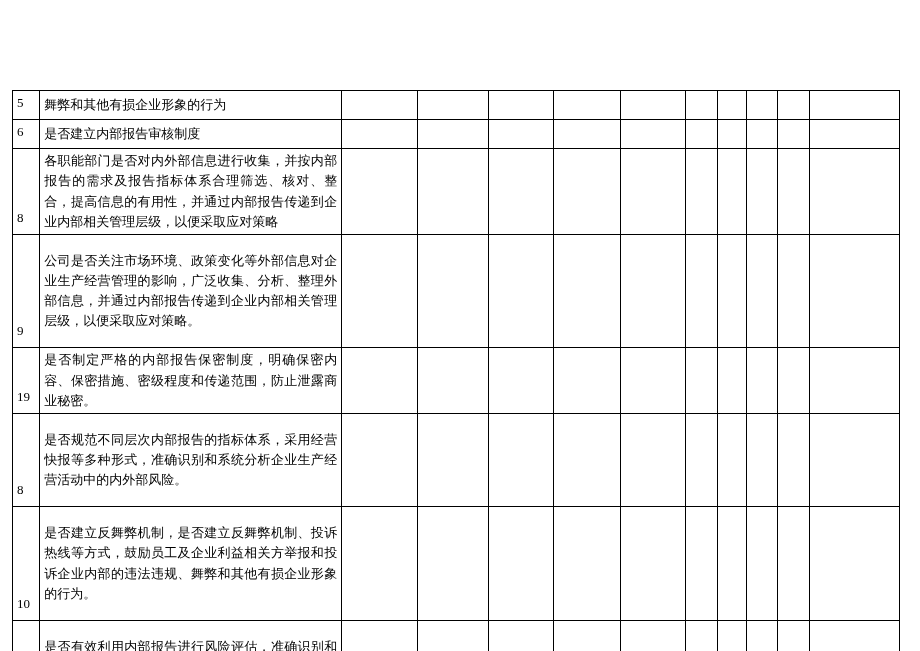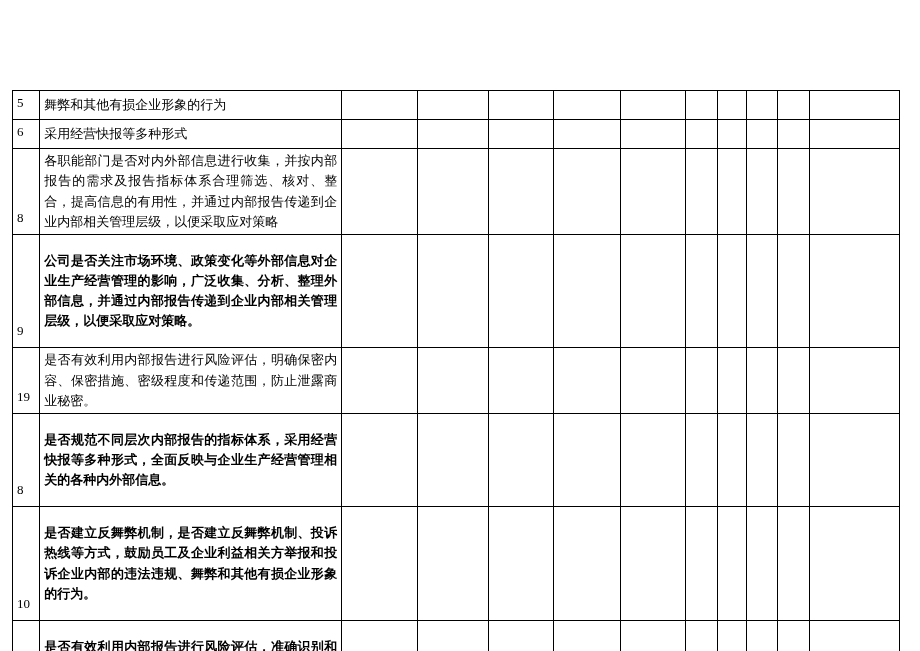--- a/index.html
+++ b/index.html
@@ -39,21 +39,20 @@
       padding-bottom: 6px;
     }
     td.desc {
       width: 288px;
       text-align: justify;
       text-justify: inter-ideograph;
     }
     td.desc.padded {
       padding-top: 16px;
       padding-bottom: 16px;
-      font-weight: bold;
     }
     td.c1 { width: 72px; }
     td.c2 { width: 68px; }
     td.c3 { width: 62px; }
     td.c4 { width: 64px; }
     td.c5 { width: 62px; }
     td.c6 { width: 30px; }
     td.c7 { width: 28px; }
     td.c8 { width: 30px; }
     td.c9 { width: 30px; }
@@ -74,21 +73,21 @@
           <td class="c4"></td>
           <td class="c5"></td>
           <td class="c6"></td>
           <td class="c7"></td>
           <td class="c8"></td>
           <td class="c9"></td>
           <td class="c10"></td>
         </tr>
         <tr>
           <td class="num">6</td>
-          <td class="desc">采用经营快报等多种形式</td>
+          <td class="desc">是否建立内部报告审核制度</td>
           <td class="c1"></td>
           <td class="c2"></td>
           <td class="c3"></td>
           <td class="c4"></td>
           <td class="c5"></td>
           <td class="c6"></td>
           <td class="c7"></td>
           <td class="c8"></td>
           <td class="c9"></td>
           <td class="c10"></td>
@@ -116,35 +115,35 @@
           <td class="c4"></td>
           <td class="c5"></td>
           <td class="c6"></td>
           <td class="c7"></td>
           <td class="c8"></td>
           <td class="c9"></td>
           <td class="c10"></td>
         </tr>
         <tr>
           <td class="num">19</td>
-          <td class="desc">是否有效利用内部报告进行风险评估，明确保密内容、保密措施、密级程度和传递范围，防止泄露商业秘密。</td>
+          <td class="desc">是否制定严格的内部报告保密制度，明确保密内容、保密措施、密级程度和传递范围，防止泄露商业秘密。</td>
           <td class="c1"></td>
           <td class="c2"></td>
           <td class="c3"></td>
           <td class="c4"></td>
           <td class="c5"></td>
           <td class="c6"></td>
           <td class="c7"></td>
           <td class="c8"></td>
           <td class="c9"></td>
           <td class="c10"></td>
         </tr>
         <tr>
           <td class="num">8</td>
-          <td class="desc padded">是否规范不同层次内部报告的指标体系，采用经营快报等多种形式，全面反映与企业生产经营管理相关的各种内外部信息。</td>
+          <td class="desc padded">是否规范不同层次内部报告的指标体系，采用经营快报等多种形式，准确识别和系统分析企业生产经营活动中的内外部风险。</td>
           <td class="c1"></td>
           <td class="c2"></td>
           <td class="c3"></td>
           <td class="c4"></td>
           <td class="c5"></td>
           <td class="c6"></td>
           <td class="c7"></td>
           <td class="c8"></td>
           <td class="c9"></td>
           <td class="c10"></td>

